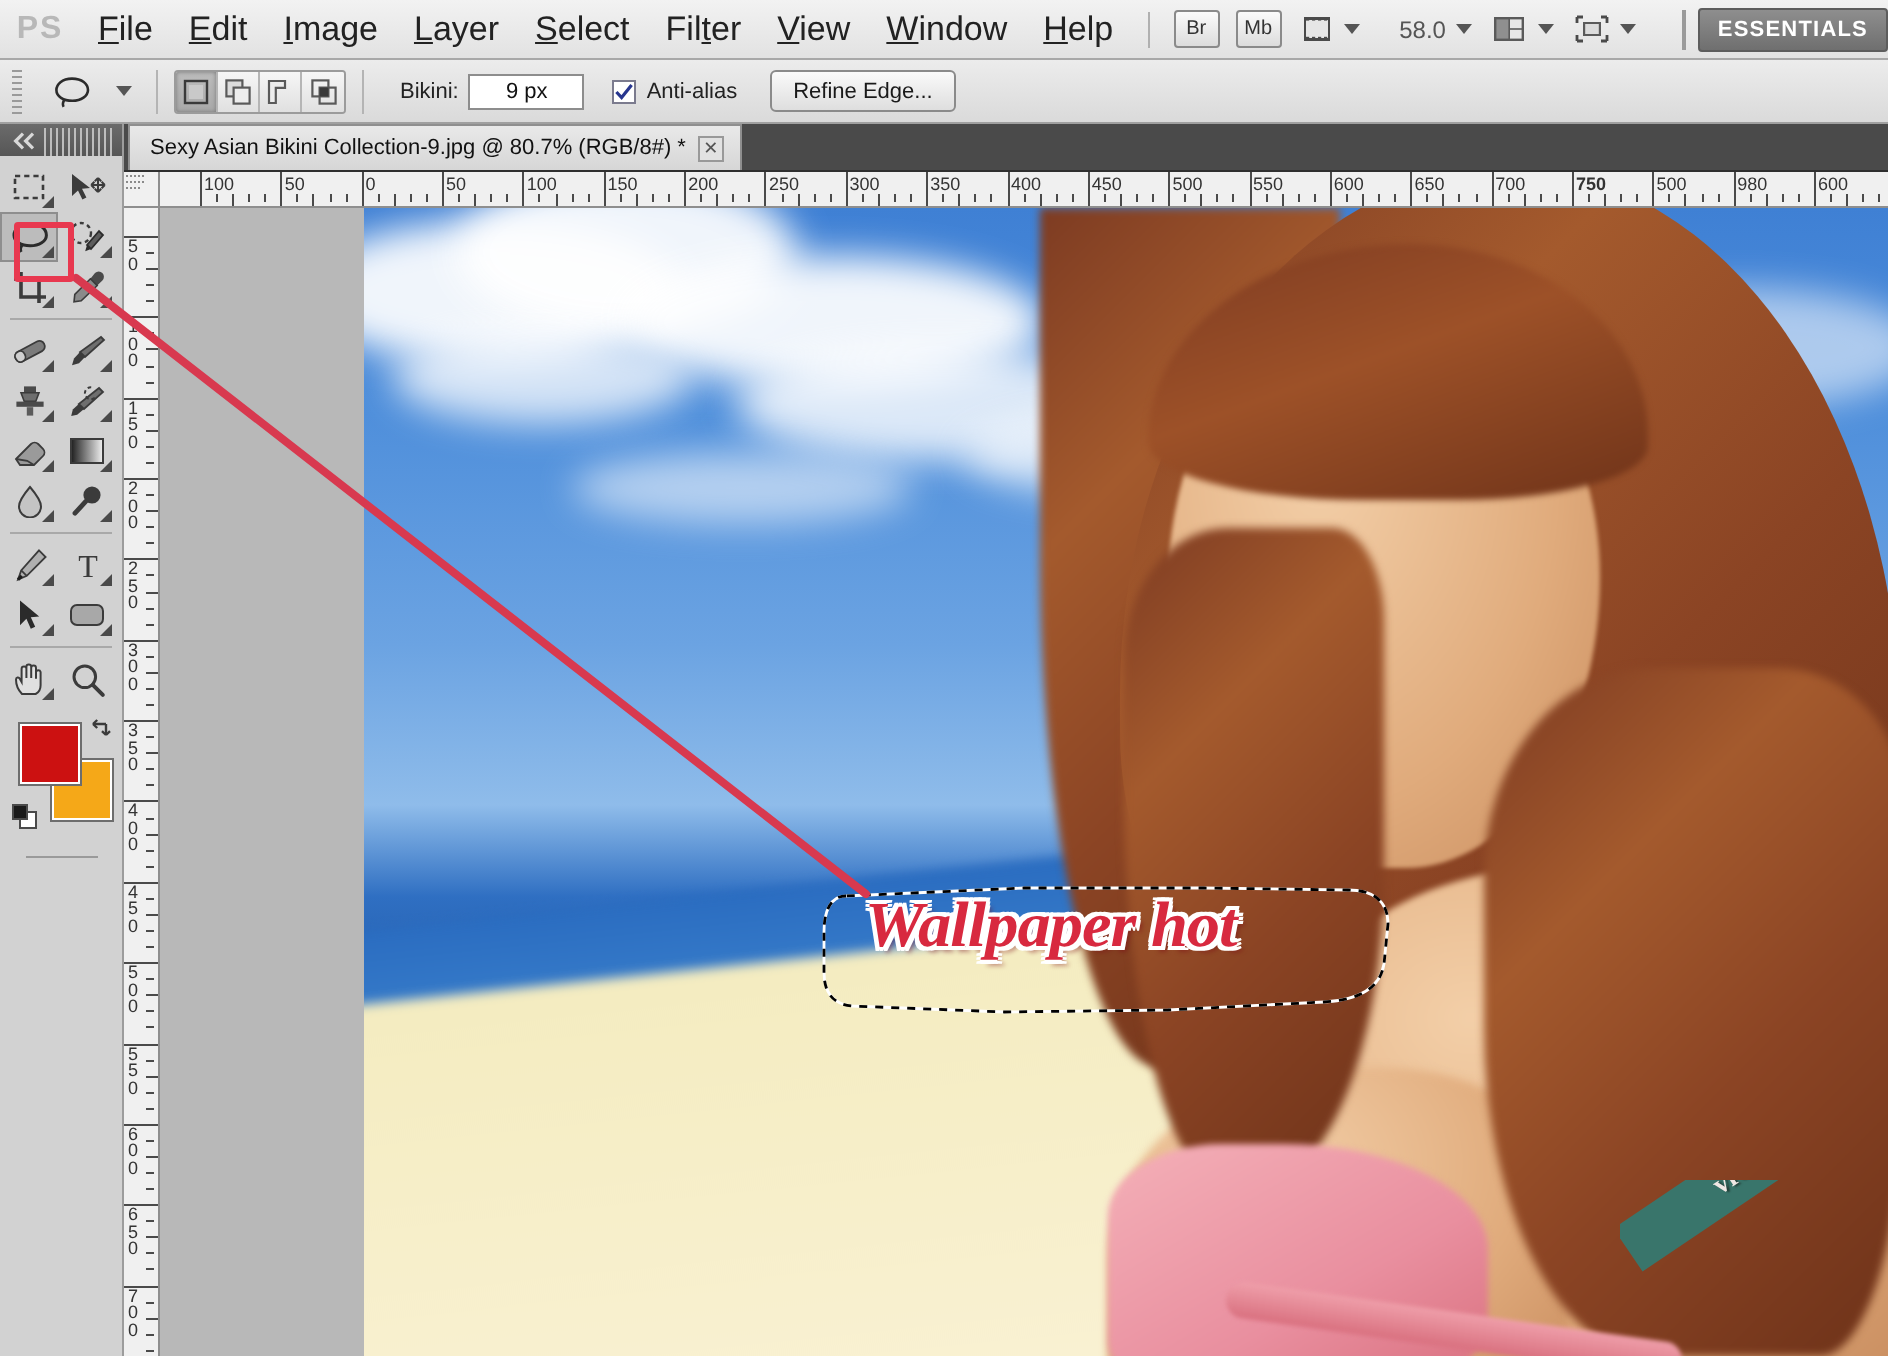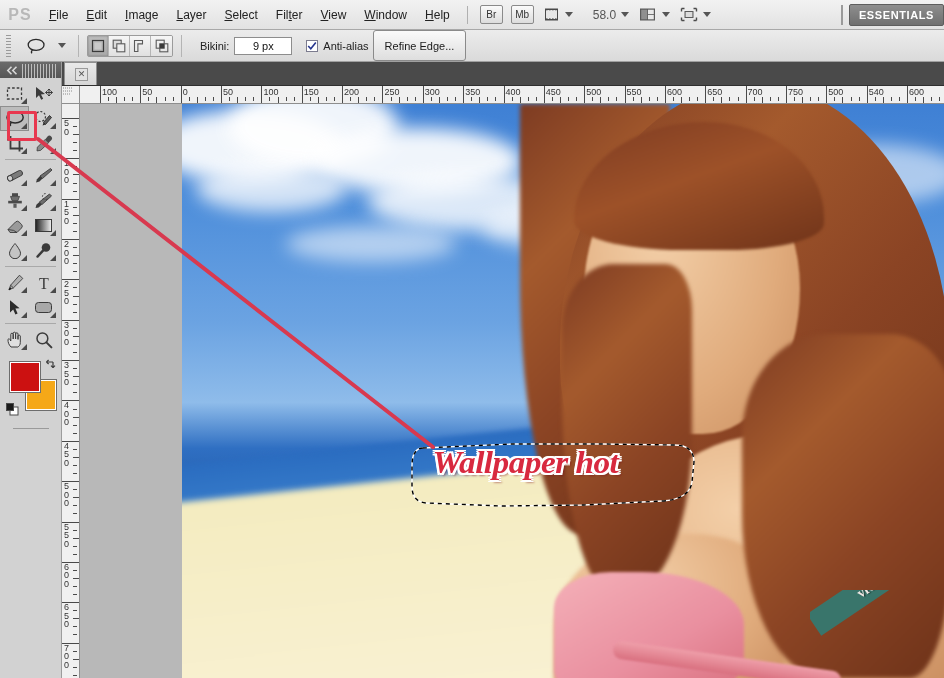--- a/index.html
+++ b/index.html
@@ -17,21 +17,21 @@
     position:absolute; left:0; top:0; width:944px; height:30px;
     background:linear-gradient(#f2f2f2,#e2e2e2);
     border-bottom:1px solid #a8a8a8;
     display:flex; align-items:center;
   }
   .ps-logo{
     width:40px; text-align:center; color:#b8b8b8; font-size:16px;
     font-weight:bold; letter-spacing:1px; font-family:"Liberation Sans", sans-serif;
   }
   .menu-item{
-    padding:4px 9px; font-size:12px; color:#222; cursor:default; white-space:nowrap;
+    padding:4px 9px; font-size:17px; color:#222; cursor:default; white-space:nowrap;
   }
   .menu-item span{ text-decoration:underline; text-underline-offset:1px; }
   .mb-sep{ width:1px; height:18px; background:#b0b0b0; margin:0 8px; }
 
   .icon-btn{
     height:19px; min-width:23px; padding:0 3px;
     border:1px solid #8a8a8a; border-radius:2px;
     background:linear-gradient(#fbfbfb,#dcdcdc);
     font-size:10px; color:#333; display:flex; align-items:center; justify-content:center;
     margin:0 4px; cursor:pointer;
@@ -80,21 +80,21 @@
   .feather-input{
     width:58px;height:18px; border:1px solid #8d8d8d; background:#fff;
     font-size:11px; color:#111; text-align:center; line-height:17px; cursor:text;
   }
   .chk{
     width:12px;height:12px;border:1px solid #7b7b8e;background:#fff; margin-right:5px;
     display:flex;align-items:center;justify-content:center; cursor:pointer;
   }
   .chk svg{display:block;}
   .refine-btn{
-    height:31px;padding:0 11px;margin-left:4px;
+    height:21px;padding:0 11px;margin-left:16px;
     border:1px solid #8a8a8a;border-radius:3px;
     background:linear-gradient(#fafafa,#dedede);
     font-size:11px;color:#1a1a1a; display:flex;align-items:center; cursor:pointer;
   }
 
   
   .tabstrip{
     position:absolute; left:62px; top:62px; width:882px; height:24px;
     background:#4a4a4a; border-bottom:1px solid #2f2f2f;
     display:flex; align-items:flex-end;
@@ -375,20 +375,21 @@
         </svg>
       </div>
       <div class="opt-label" style="margin:0">Anti-alias</div>
     </div>
 
     <div class="refine-btn">Refine Edge...</div>
   </div>
 
   <div class="tabstrip">
     <div class="doctab">
+      <span>Sexy Asian Bikini Collection-9.jpg @ 80.7% (RGB/8#) *</span>
       <span class="tab-close">✕</span>
     </div>
   </div>
 
   <div class="toolpanel">
     <div class="tp-header">
       <svg width="14" height="9" viewBox="0 0 14 9">
         <path d="M5.5,0.8 L1.8,4.5 L5.5,8.2 M10.5,0.8 L6.8,4.5 L10.5,8.2" fill="none" stroke="#d8d8d8" stroke-width="1.6"></path>
       </svg>
       <div class="tp-grip" style="flex:1"></div>
@@ -705,33 +706,33 @@
       <div class="htick" style="left: 641.39px; height: 7px; top: 11px;"></div>
       <div class="htick" style="left: 649.46px; height: 4px; top: 11px;"></div>
       <div class="htick" style="left: 657.53px; height: 4px; top: 11px;"></div>
       <div class="htick" style="left: 665.6px; height: 17px;"></div>
       <div class="hnum" style="left: 665.6px;">700</div>
       <div class="htick" style="left: 673.67px; height: 4px; top: 11px;"></div>
       <div class="htick" style="left: 681.74px; height: 7px; top: 11px;"></div>
       <div class="htick" style="left: 689.81px; height: 4px; top: 11px;"></div>
       <div class="htick" style="left: 697.88px; height: 4px; top: 11px;"></div>
       <div class="htick" style="left: 705.95px; height: 17px;"></div>
-      <div class="hnum" style="left: 705.95px;">750</div>
+      <div class="hnum" style="left: 705.95px; font-weight: bold;">750</div>
       <div class="htick" style="left: 714.02px; height: 4px; top: 11px;"></div>
       <div class="htick" style="left: 722.09px; height: 7px; top: 11px;"></div>
       <div class="htick" style="left: 730.16px; height: 4px; top: 11px;"></div>
       <div class="htick" style="left: 738.23px; height: 4px; top: 11px;"></div>
       <div class="htick" style="left: 746.3px; height: 17px;"></div>
       <div class="hnum" style="left: 746.3px;">500</div>
       <div class="htick" style="left: 754.37px; height: 4px; top: 11px;"></div>
       <div class="htick" style="left: 762.44px; height: 7px; top: 11px;"></div>
       <div class="htick" style="left: 770.51px; height: 4px; top: 11px;"></div>
       <div class="htick" style="left: 778.58px; height: 4px; top: 11px;"></div>
       <div class="htick" style="left: 786.65px; height: 17px;"></div>
-      <div class="hnum" style="left: 786.65px;">540</div>
+      <div class="hnum" style="left: 786.65px;">980</div>
       <div class="htick" style="left: 794.72px; height: 4px; top: 11px;"></div>
       <div class="htick" style="left: 802.79px; height: 7px; top: 11px;"></div>
       <div class="htick" style="left: 810.86px; height: 4px; top: 11px;"></div>
       <div class="htick" style="left: 818.93px; height: 4px; top: 11px;"></div>
       <div class="htick" style="left: 827px; height: 17px;"></div>
       <div class="hnum" style="left: 827px;">600</div>
       <div class="htick" style="left: 835.07px; height: 4px; top: 11px;"></div>
       <div class="htick" style="left: 843.14px; height: 7px; top: 11px;"></div>
       <div class="htick" style="left: 851.21px; height: 4px; top: 11px;"></div>
       <div class="htick" style="left: 859.28px; height: 4px; top: 11px;"></div>

